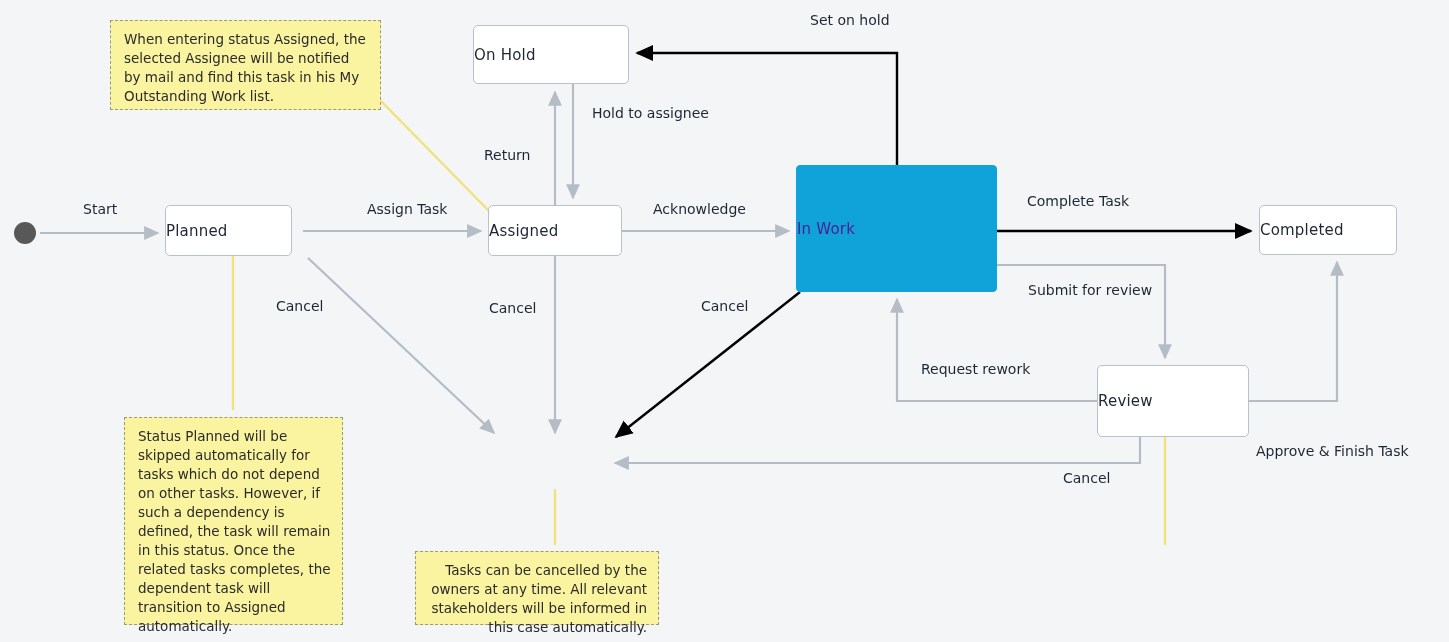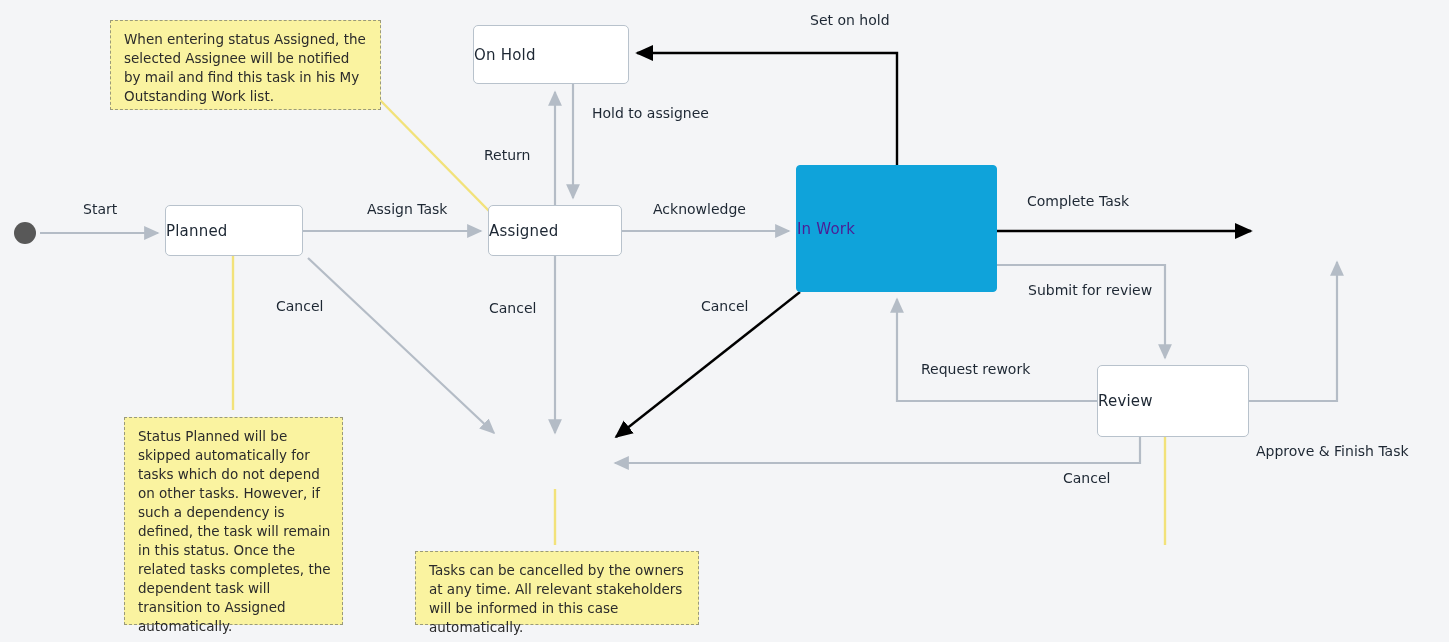--- a/index.html
+++ b/index.html
@@ -122,40 +122,43 @@
       <path d="M997,231 L1251,231" marker-end="url(#ah-black)"></path>
 
       <path d="M897,165 L897,53 L637,53" marker-end="url(#ah-black)"></path>
 
       <path d="M800,292 L616,437" marker-end="url(#ah-black)"></path>
     </g>
   </svg>
 
   <div class="start-dot" style="left:14px; top:222px;"></div>
 
-  <div class="node" style="left:165px; top:205px; width:138px; height:51px;">
+  <div class="node" style="left:165px; top:205px; width:127px; height:51px;">
     <span>Planned</span>
   </div>
 
   <div class="node" style="left:488px; top:205px; width:134px; height:51px;">
     <span>Assigned</span>
   </div>
 
   <div class="node" style="left:473px; top:25px; width:156px; height:59px;">
     <span>On Hold</span>
   </div>
 
   <div class="node active" style="left:796px; top:165px; width:201px; height:127px;">
     <span>In Work</span>
   </div>
 
   <div class="node" style="left:1097px; top:365px; width:152px; height:72px;">
     <span>Review</span>
   </div>
 
+  <div class="node" style="left:1259px; top:205px; width:138px; height:50px;">
+    <span>Completed</span>
+  </div>
 
 
   <div class="edge-label" style="left:83px; top:201px;">Start</div>
   <div class="edge-label" style="left:334px; top:201px;margin-left:33px;">Assign Task</div>
   <div class="edge-label" style="left:653px; top:201px;">Acknowledge</div>
   <div class="edge-label" style="left:1027px; top:193px;text-align:center;">Complete Task</div>
   <div class="edge-label" style="left:810px; top:12px;">Set on hold</div>
   <div class="edge-label" style="left:484px; top:147px;">Return</div>
   <div class="edge-label" style="left:592px; top:105px;">Hold to assignee</div>
   <div class="edge-label" style="left:1028px; top:282px;">Submit for review</div>
@@ -163,16 +166,16 @@
   <div class="edge-label" style="left:1256px; top:411px;margin-top:32px;">Approve &amp; Finish Task</div>
   <div class="edge-label" style="left:276px; top:298px;">Cancel</div>
   <div class="edge-label" style="left:489px; top:300px;">Cancel</div>
   <div class="edge-label" style="left:701px; top:298px;">Cancel</div>
   <div class="edge-label" style="left:1063px; top:470px;">Cancel</div>
 
   <div class="note" style="left:110px; top:20px; width:271px; height:90px;">When entering status Assigned, the selected Assignee will be notified by mail and find this task in his My Outstanding Work list.</div>
 
   <div class="note" style="left:124px; top:417px; width:219px; height:208px;">Status Planned will be skipped automatically for tasks which do not depend on other tasks. However, if such a dependency is defined, the task will remain in this status. Once the related tasks completes, the dependent task will transition to Assigned automatically.</div>
 
-  <div class="note" style="left:415px; top:551px; width:284px; height:74px;">Tasks can be cancelled by the owners at any time. All relevant stakeholders will be informed in this case automatically.</div>
+  <div class="note" style="left:415px; top:551px; width:244px; height:74px;text-align:right;">Tasks can be cancelled by the owners at any time. All relevant stakeholders will be informed in this case automatically.</div>
 
 
 </div>
 
 </body></html>

